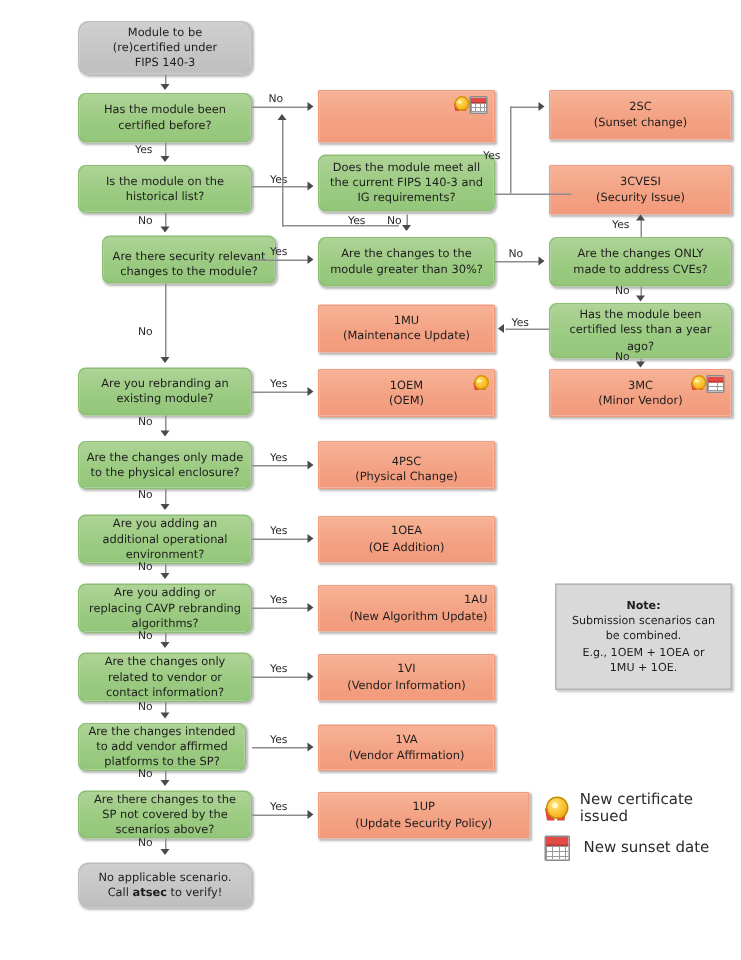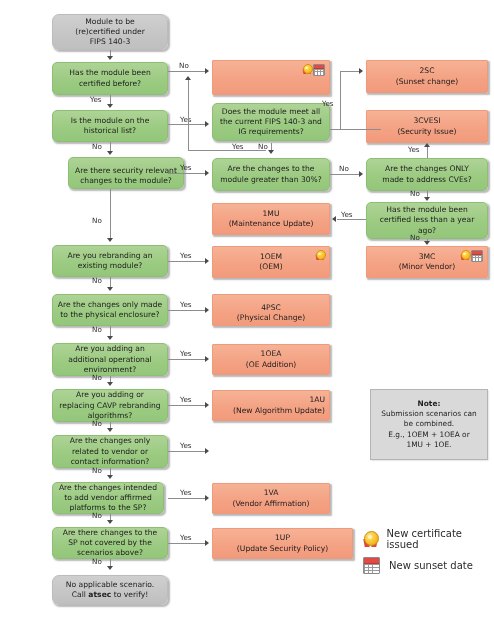--- a/index.html
+++ b/index.html
@@ -257,20 +257,24 @@
   <div class="node n-orange" style="left:212px;top:344px;width:118px;height:31px;">
     <span class="txt">1OEA
 (OE Addition)</span>
   </div>
 
   <div class="node n-orange" style="left:212px;top:390px;width:118px;height:31px;text-align:right;">
     <span class="txt">1AU
 (New Algorithm Update)</span>
   </div>
 
+  <div class="node n-orange" style="left:212px;top:436px;width:118px;height:31px;">
+    <span class="txt">1VI
+(Vendor Information)</span>
+  </div>
 
   <div class="node n-orange" style="left:212px;top:483px;width:118px;height:31px;">
     <span class="txt">1VA
 (Vendor Affirmation)</span>
   </div>
 
   <div class="node n-orange" style="left:212px;top:528px;width:141px;height:31px;">
     <span class="txt">1UP
 (Update Security Policy)</span>
   </div>

